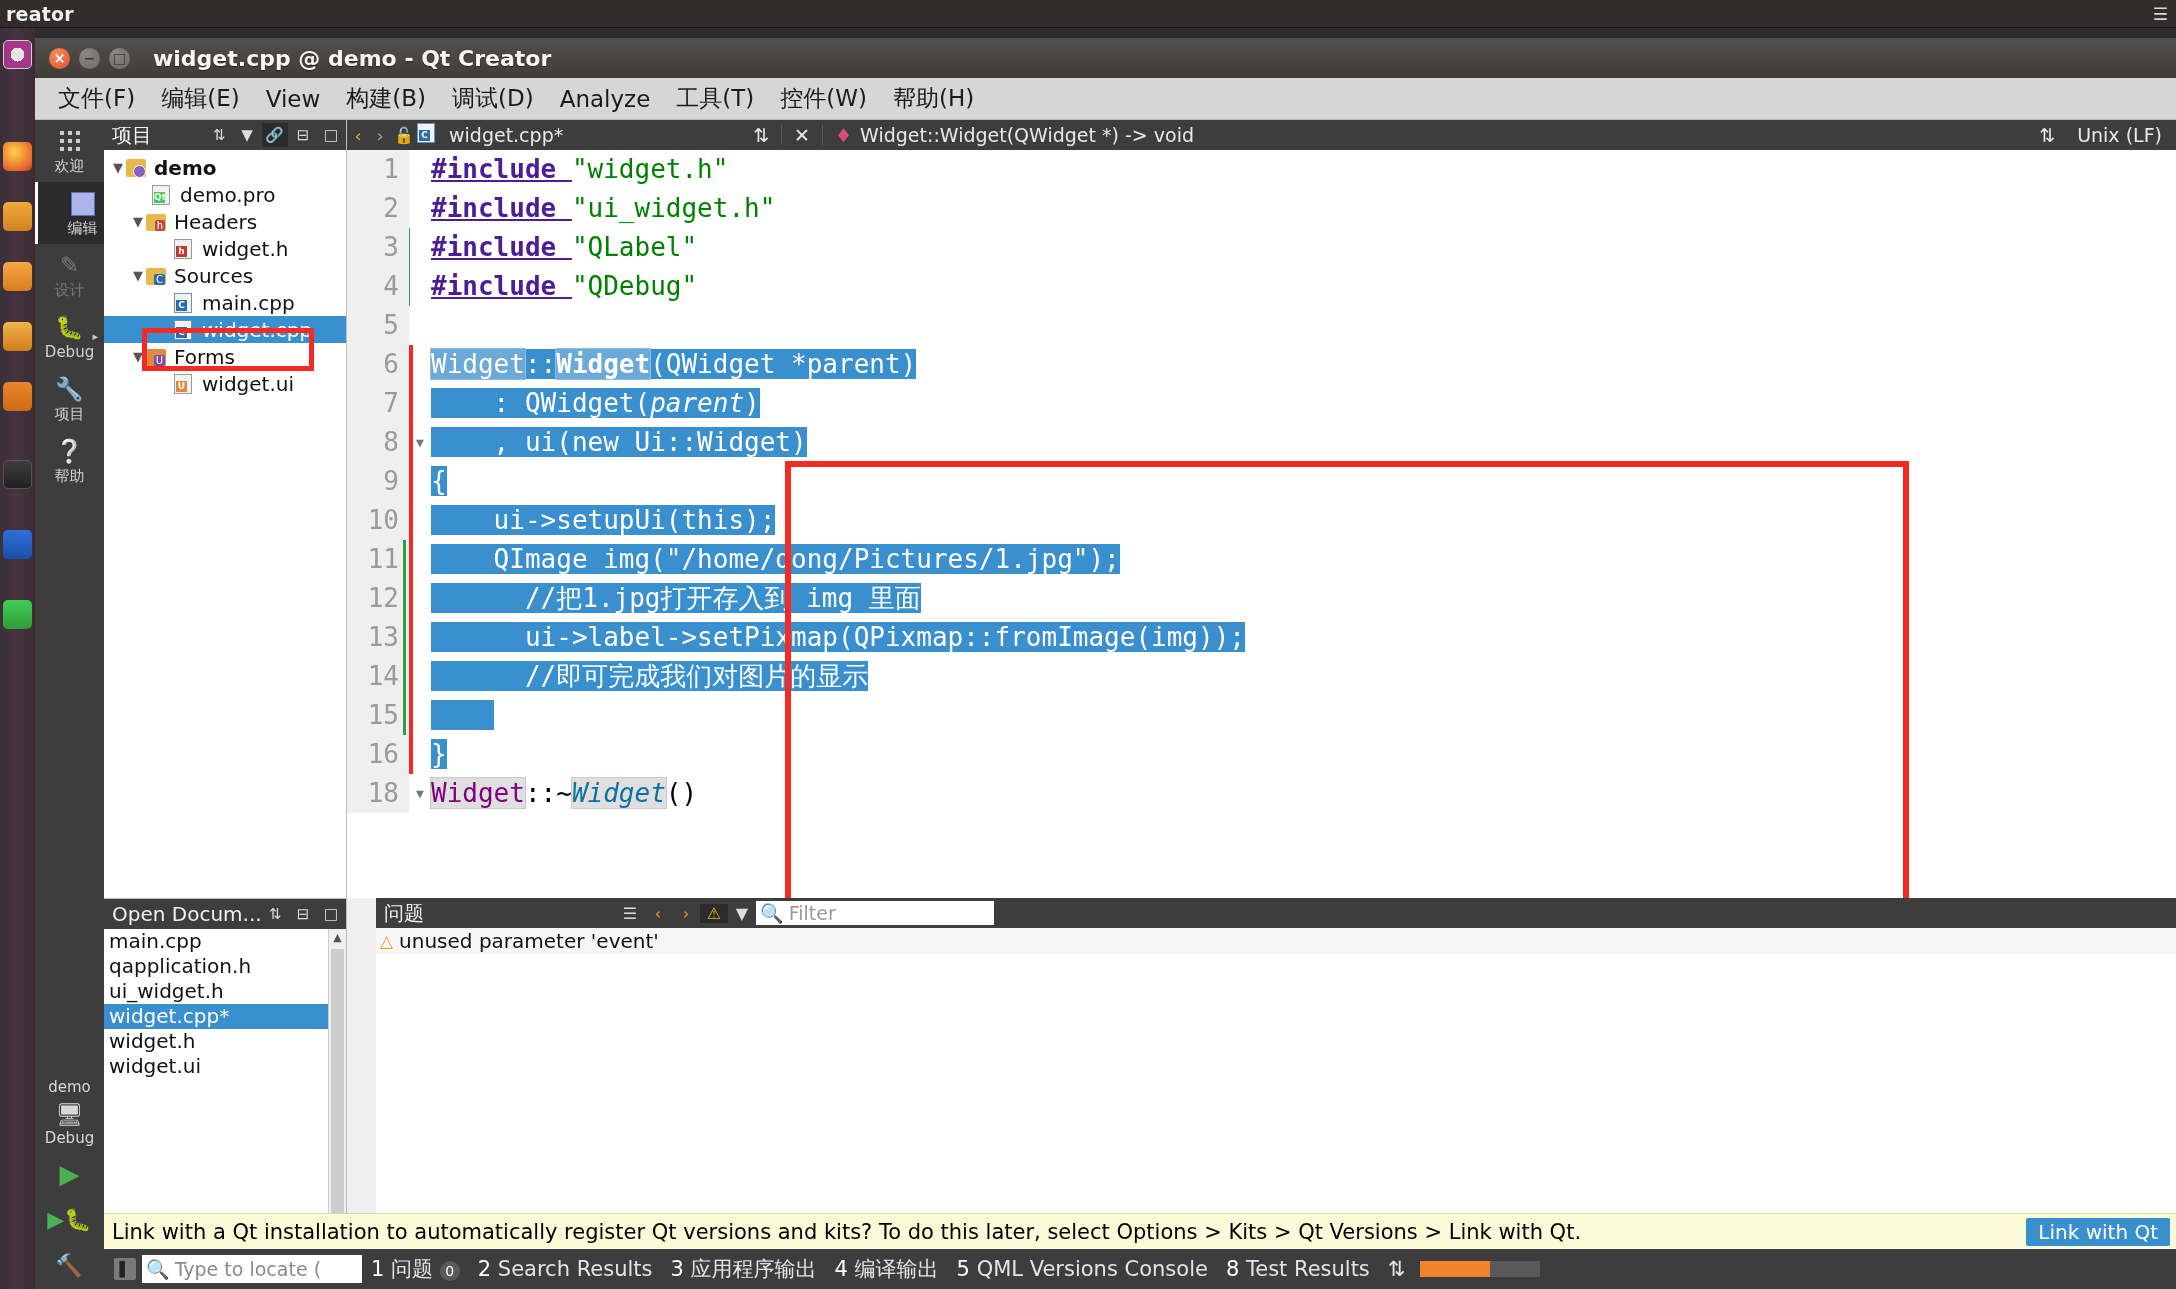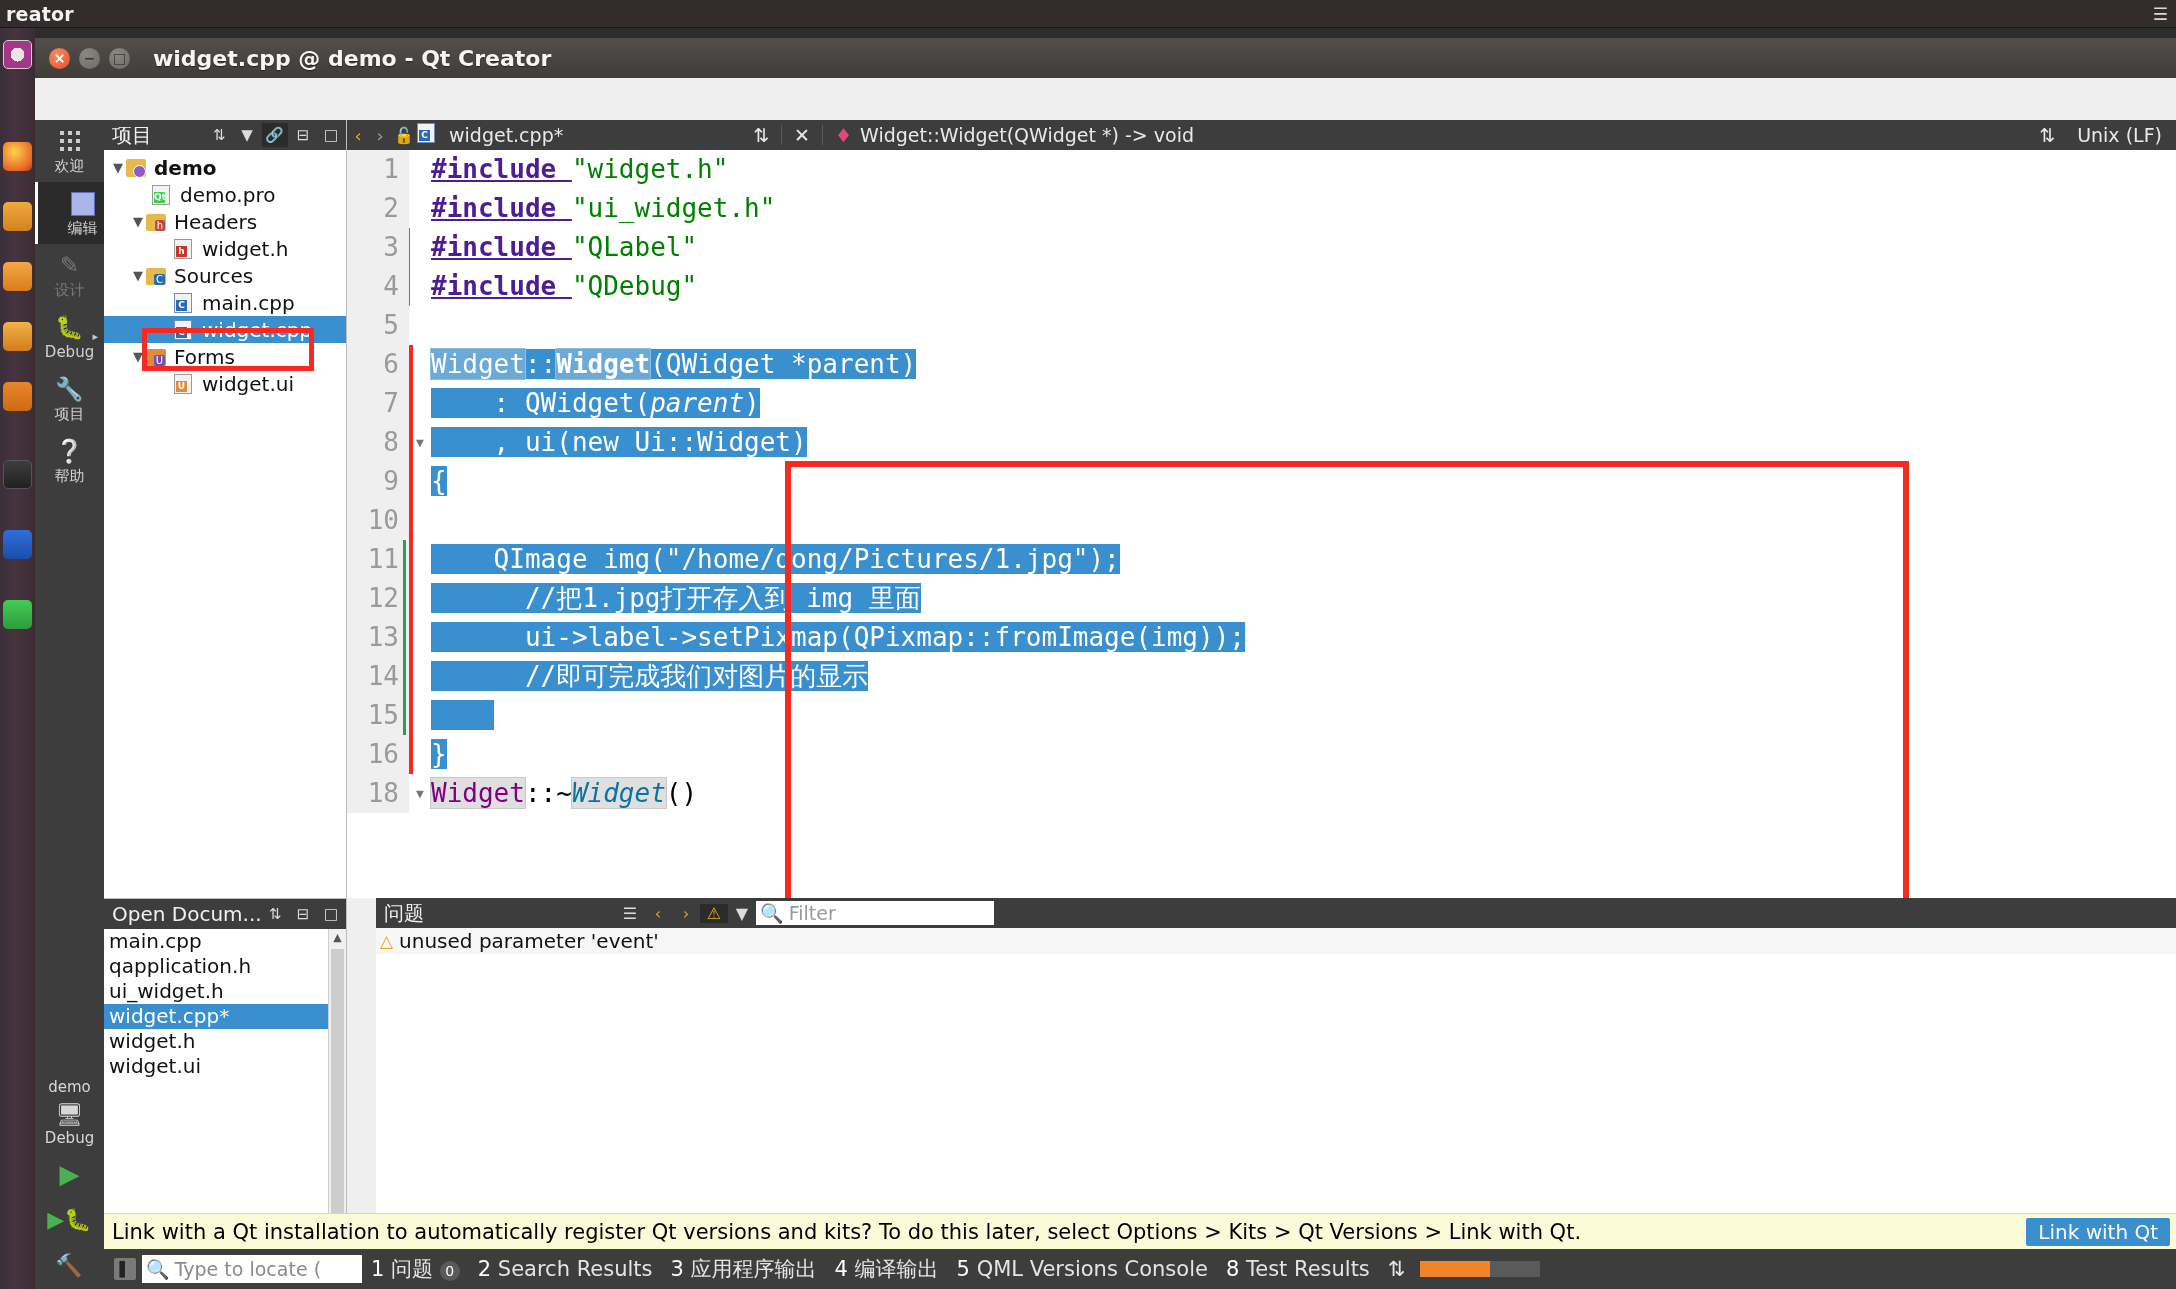--- a/index.html
+++ b/index.html
@@ -207,20 +207,31 @@
         </div>
       <div class="wb min">
           <span>−</span>
         </div>
       <div class="wb max">
           <span>□</span>
         </div>
       <div id="wintitle">widget.cpp @ demo - Qt Creator</div>
     </div>
 
+    <div id="menubar">
+      <div class="menu">文件(F)</div>
+      <div class="menu">编辑(E)</div>
+      <div class="menu">View</div>
+      <div class="menu">构建(B)</div>
+      <div class="menu">调试(D)</div>
+      <div class="menu">Analyze</div>
+      <div class="menu">工具(T)</div>
+      <div class="menu">控件(W)</div>
+      <div class="menu">帮助(H)</div>
+    </div>
 
     <div id="modebar">
       <div class="mode">
         <div class="ic"><span class="griddots"></span></div>
         <div class="lb">欢迎</div>
       </div>
       <div class="mode sel">
         <div class="ic">
           <span style="display:inline-block;width:24px;height:24px;background:#aab4e8;border:1px solid #5b6bbf;position:relative;top:4px;"></span>
         </div>
@@ -404,20 +415,21 @@
 
         <div class="ln">
           <div class="gut">9</div>
           <div class="mk" style="background:#f42a23;width:4px;"></div>
           <div class="txt"><span class="sel-bg">{</span></div>
         </div>
 
         <div class="ln">
           <div class="gut">10</div>
           <div class="mk" style="background:#f42a23;width:4px;"></div>
+          <div class="txt"><span class="sel-bg">    ui-&gt;setupUi(this);</span></div>
         </div>
 
         <div class="ln">
           <div class="gut">11</div>
           <div class="mk" style="background:#f42a23;width:4px;"></div>
           <div class="mk" style="left:56px;background:#2e9e4f;width:3px;"></div>
           <div class="txt"><span class="sel-bg">    QImage img("/home/dong/Pictures/1.jpg");</span></div>
         </div>
 
         <div class="ln">

